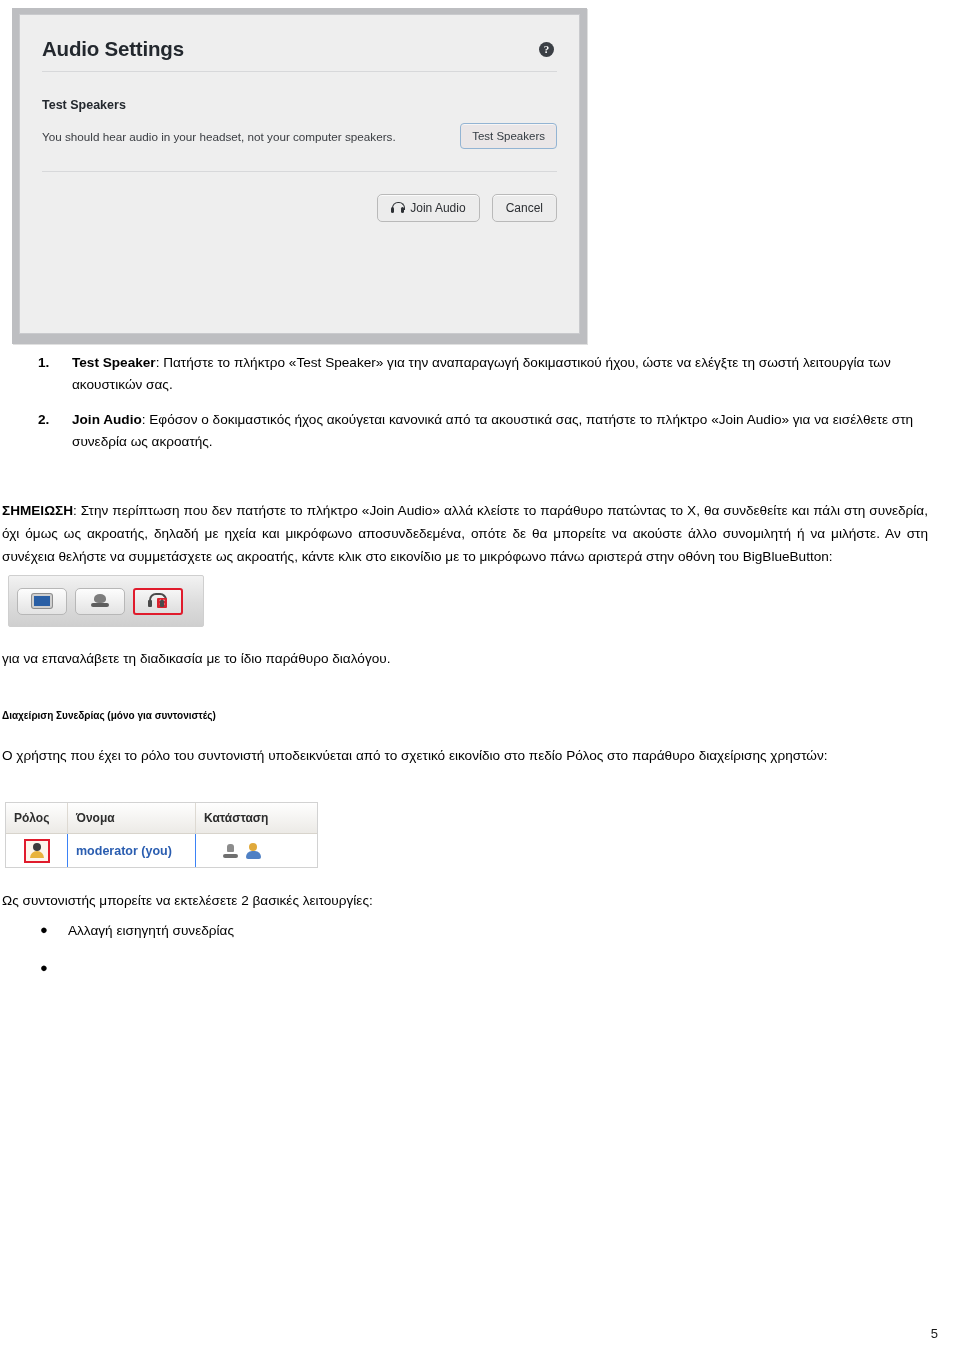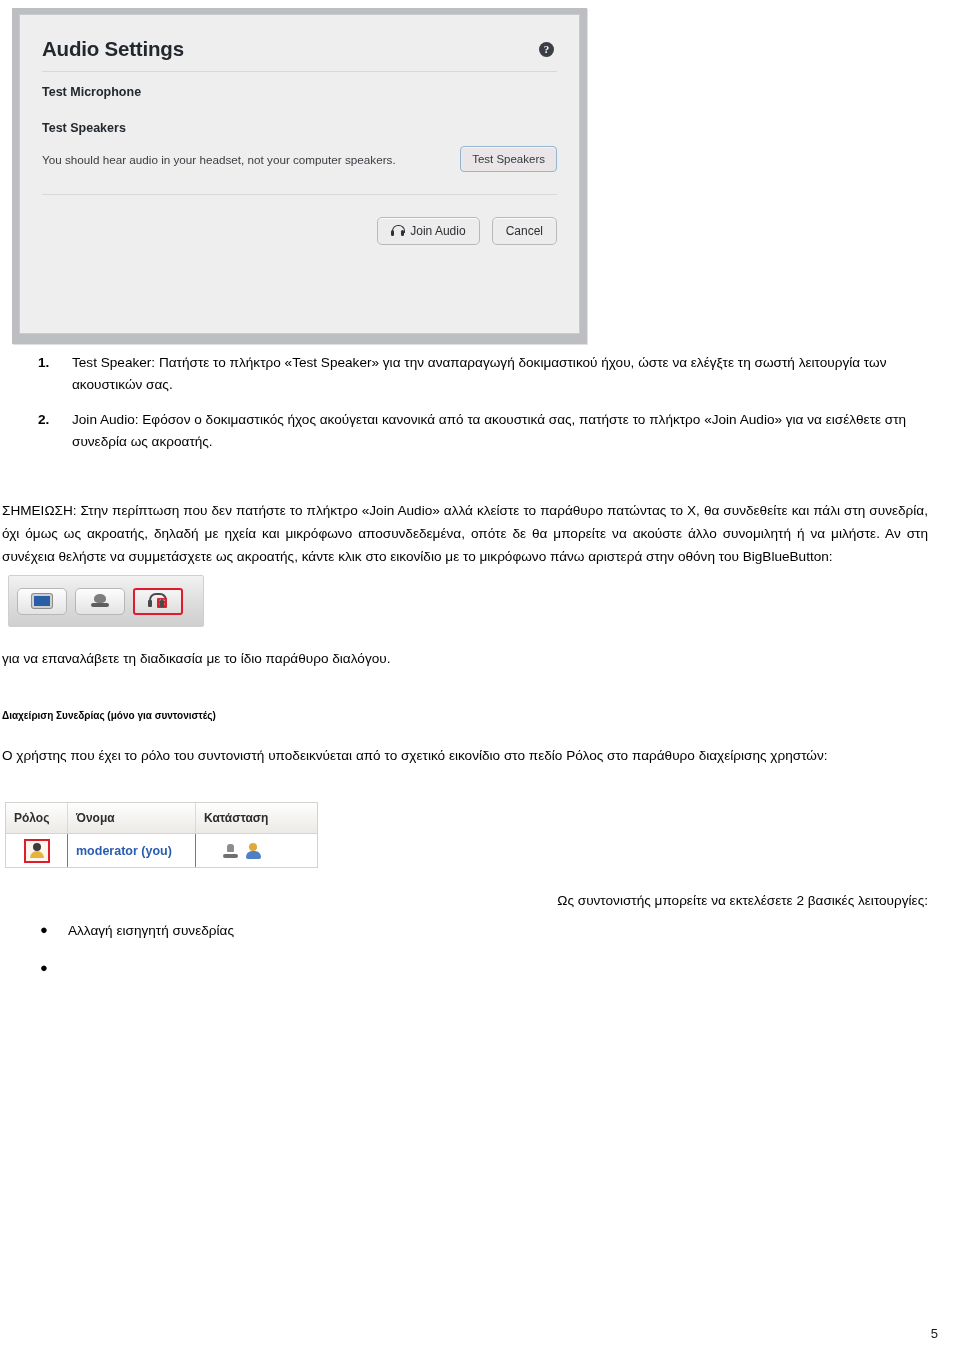--- a/index.html
+++ b/index.html
@@ -153,21 +153,21 @@
     line-height: 1.62;
     margin-bottom: 13px;
   }
   .ol-num {
     font-weight: bold;
     width: 34px;
     flex: 0 0 34px;
     font-size: 13.6px;
   }
   .ol-body { flex: 1; }
-  .b { font-weight: normal; }
+  .b { font-weight: bold; }
 
   .note-para {
     position: absolute;
     left: 2px;
     top: 500px;
     width: 926px;
     font-size: 13.6px;
     line-height: 1.68;
     text-align: justify;
   }
@@ -331,21 +331,21 @@
   }
   .st-icon-user::before {
     content:""; position:absolute; left:3px; top:0; width:8px; height:8px;
     border-radius:50%; background:#e0a93b;
   }
   .st-icon-user::after {
     content:""; position:absolute; left:0; bottom:0; width:15px; height:8px;
     border-radius: 6px 6px 2px 2px; background:#4f80c4;
   }
 
-  .p-ways { top: 890px; text-align: right; }
+  .p-ways { top: 890px; }
   .ul-list {
     position: absolute;
     left: 40px;
     top: 920px;
     width: 700px;
   }
   .ul-item {
     display: flex;
     font-size: 13.6px;
     line-height: 1.62;
@@ -372,21 +372,20 @@
   <div class="dialog-inner">
 
     <div class="dlg-title-row">
       <div class="dlg-title">Audio Settings</div>
       <div class="help-icon">?</div>
     </div>
 
     <div class="dlg-divider"></div>
 
     <div class="dlg-section">
-      <div class="dlg-sec-title">Test Microphone</div>
     </div>
 
     <div class="dlg-section">
       <div class="dlg-sec-title">Test Speakers</div>
       <div class="dlg-row">
         <div class="dlg-desc">You should hear audio in your headset, not your computer speakers.</div>
         <button class="btn-blue">Test Speakers</button>
       </div>
     </div>
 

